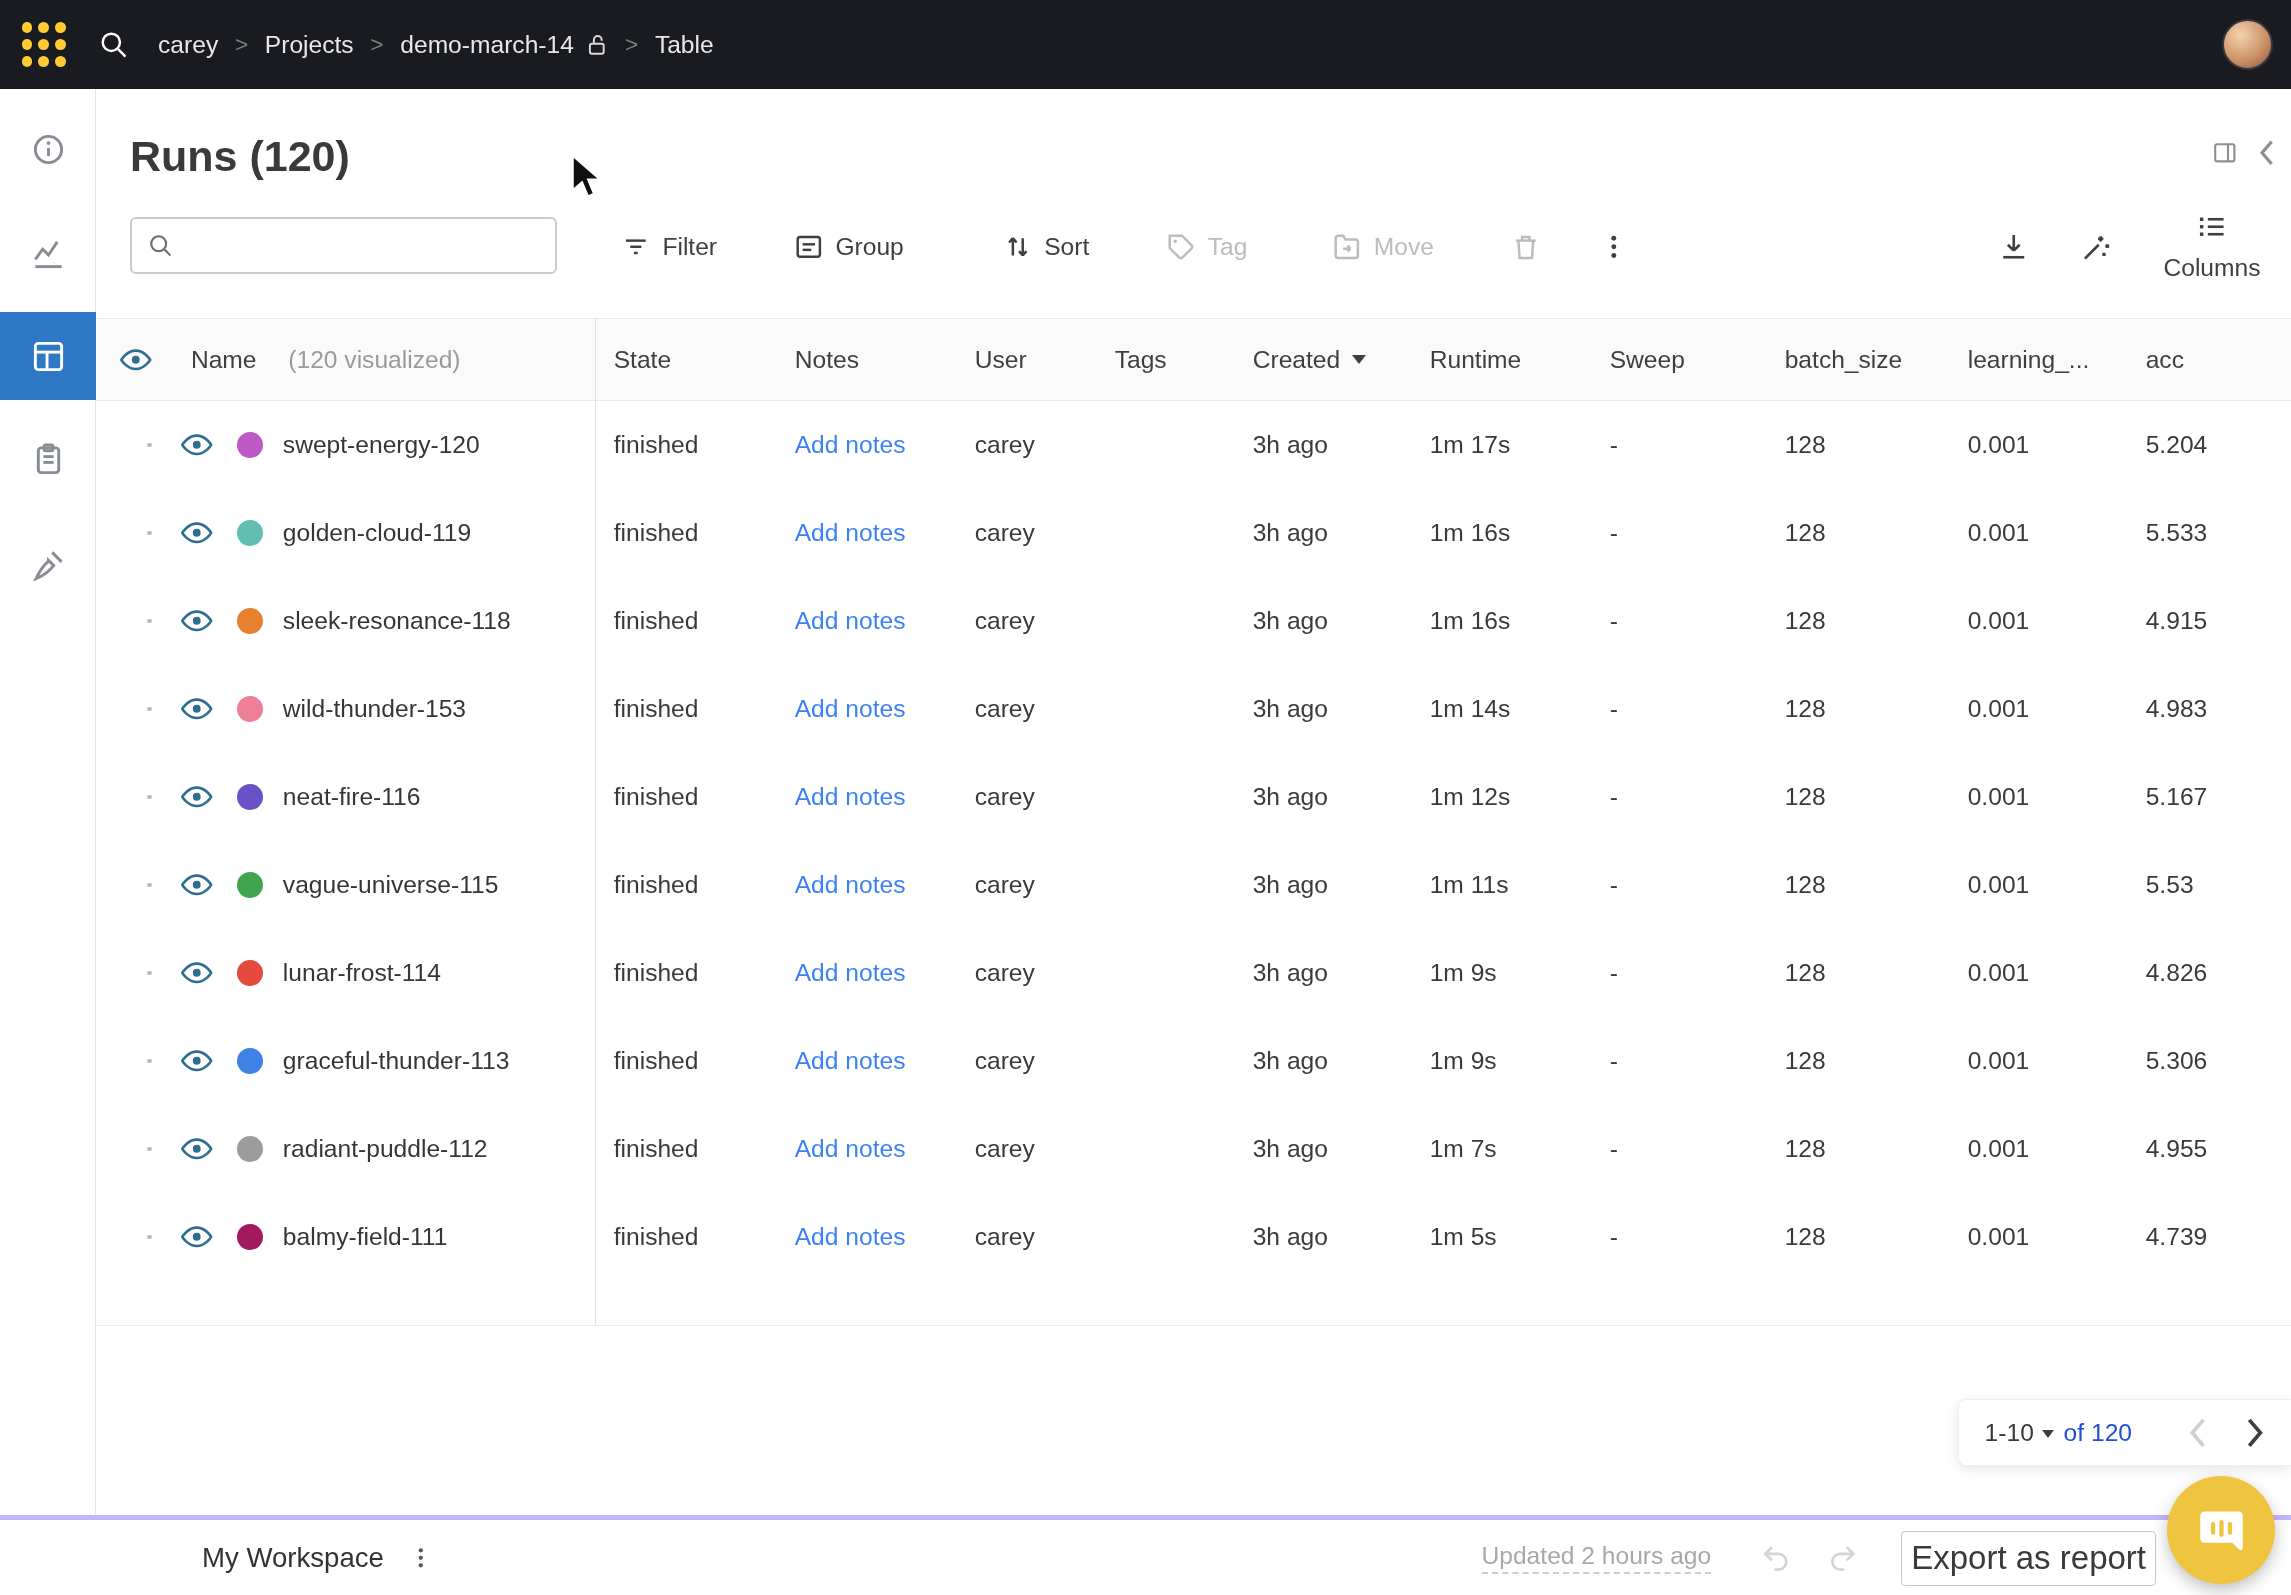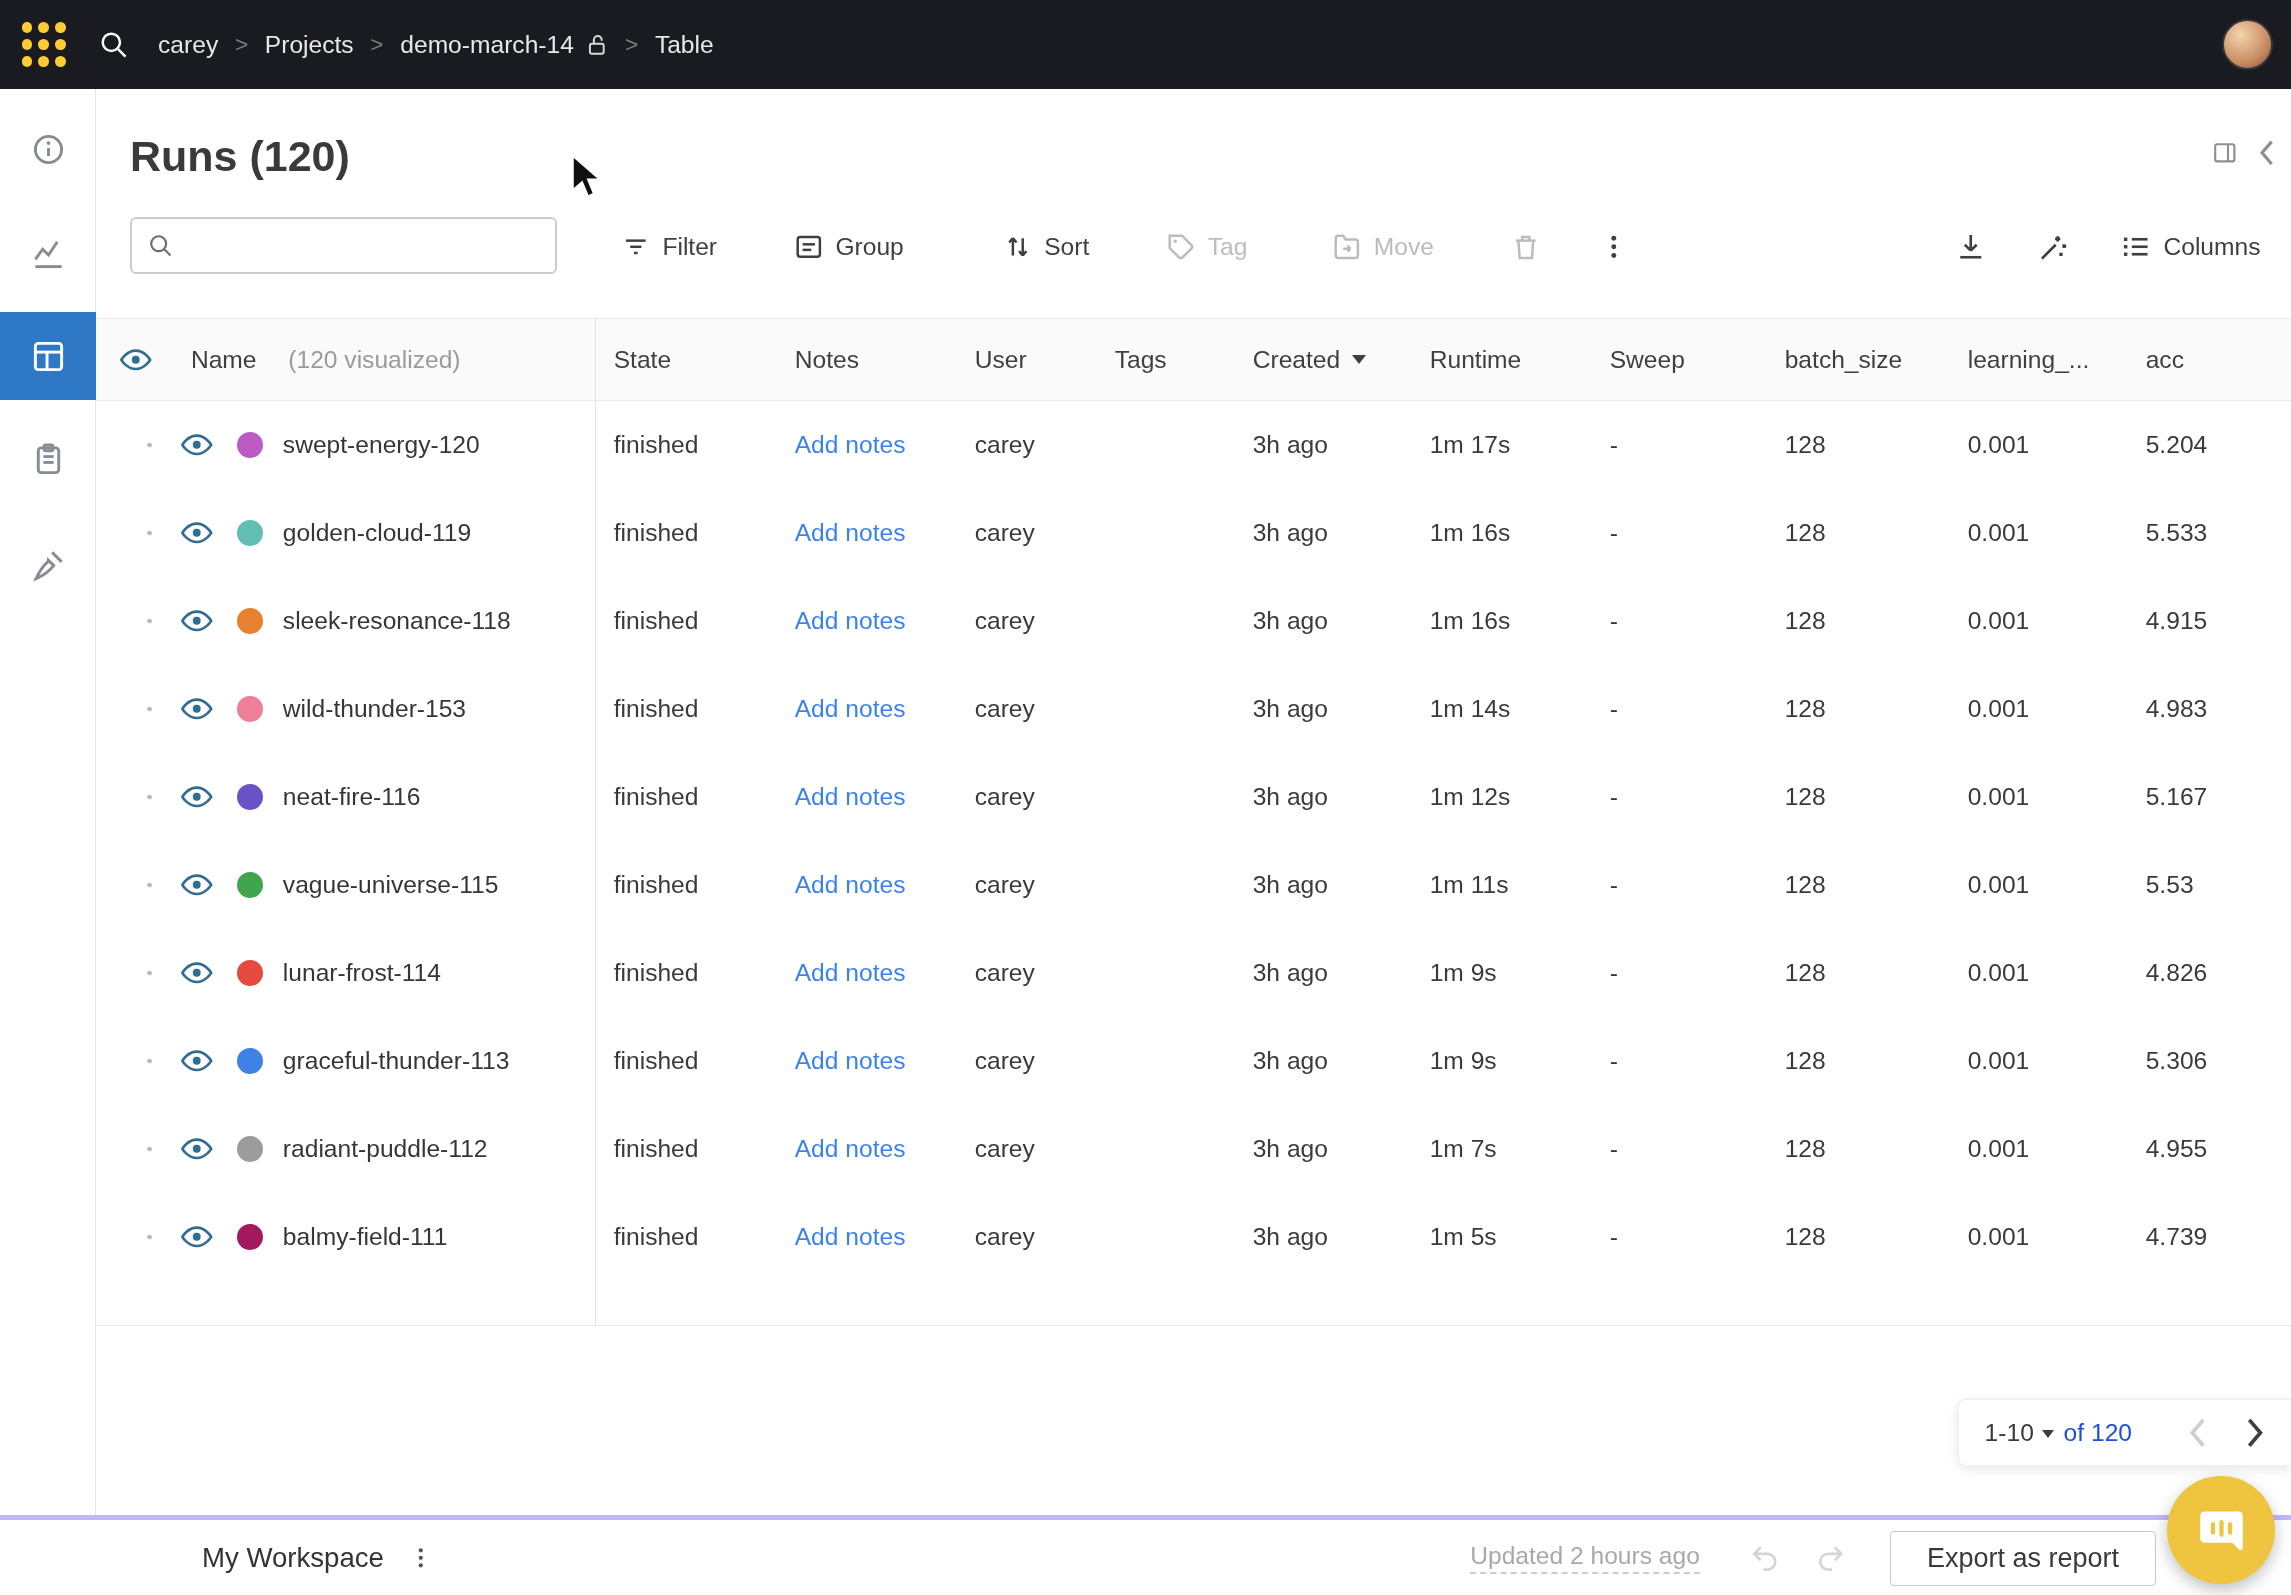--- a/index.html
+++ b/index.html
@@ -55,21 +55,21 @@
     padding-left: 15.8px; gap: 11.8px; color: #6f6f6f; background: #fff;
   }
   .search-box input { border: none; outline: none; flex: 1; font-size: 23.6px; font-family: "Liberation Sans", sans-serif; height: 90%; }
 
   .toolbar { position: absolute; left: 525px; right: 30.5px; top: 129px; height: 57px; display: flex; align-items: center; }
   .tbtn { display: flex; align-items: center; gap: 11.8px; color: #3f3f3f; font-size: 24.6px; cursor: pointer; white-space: nowrap; }
   .tbtn.disabled { color: #bcbcbc; }
   .tb-group { margin-left: 77px; } .tb-sort { margin-left: 99px; } .tb-tag { margin-left: 77px; }
   .tb-move { margin-left: 85px; } .tb-trash { margin-left: 77px; } .tb-more { margin-left: 59px; }
   .tb-spacer { flex: 1; }
-  .tb-wand { margin-left: 51px; } .tb-columns { margin-left: 51px; }
+  .tb-wand { margin-left: 51px; } .tb-columns { margin-left: 51px; flex-direction: column; }
 
   
   .grid-cols {
     display: grid;
     grid-template-columns: 499px 181px 180px 140px 138px 177px 180px 175px 183px 178px 1fr;
   }
   .thead {
     position: absolute; left: 0; right: 0; top: 229px; height: 83px;
     background: #fafafa; border-top: 1px solid #ebebeb; border-bottom: 1px solid #ebebeb;
   }
@@ -112,22 +112,22 @@
     position: absolute; left: 0; right: 0; bottom: 0; height: 81px; background: #fff;
     border-top: 5px solid #c4b5fd; display: flex; align-items: center; z-index: 6;
   }
   .ws-label { margin-left: 202px; font-size: 27.6px; color: #333; cursor: pointer; }
   .ws-menu { margin-left: 23.6px; color: #555; cursor: pointer; }
   .f-spacer { flex: 1; }
   .updated { color: #a8a8a8; font-size: 24.6px; border-bottom: 2px dashed #cccccc; padding-bottom: 2px; cursor: pointer; }
   .histbtn { margin-left: 49px; color: #d4d4d4; cursor: default; }
   .histbtn + .histbtn { margin-left: 35px; }
   .export-btn {
-    margin-left: 43px; margin-right: 135px; height: 55px; padding: 0 36px;
-    font-size: 27px; font-family: "Liberation Sans", sans-serif; color: #3a3a3a;
+    margin-left: 43px; margin-right: 135px; height: 55px; padding: 0 9px;
+    font-size: 33px; font-family: "Liberation Sans", sans-serif; color: #3a3a3a;
     background: #fff; border: 1px solid #c6c6c6; border-radius: 3.9px; cursor: pointer;
   }
 
   
   .chat-fab {
     position: absolute; right: 15.8px; bottom: 11.8px; width: 108px; height: 108px; border-radius: 50%;
     background: #efc53f; box-shadow: 0 5.9px 15.8px rgba(0,0,0,0.25);
     display: flex; align-items: center; justify-content: center; cursor: pointer; z-index: 20;
   }
 

